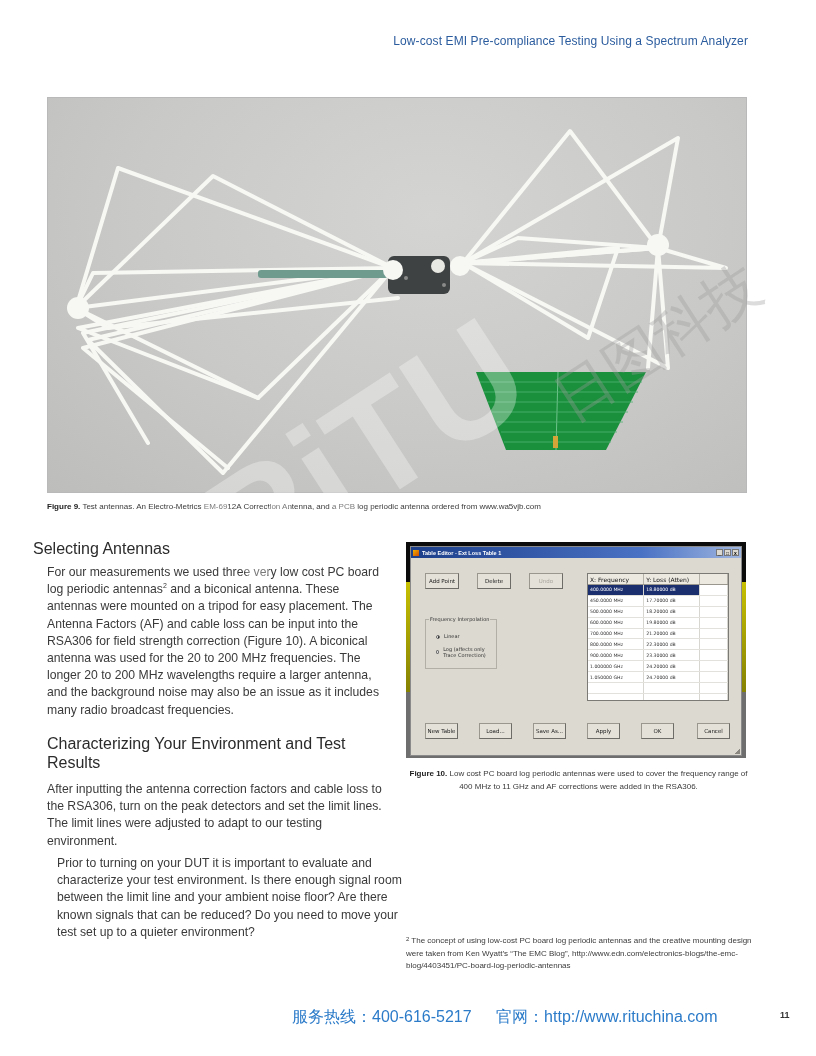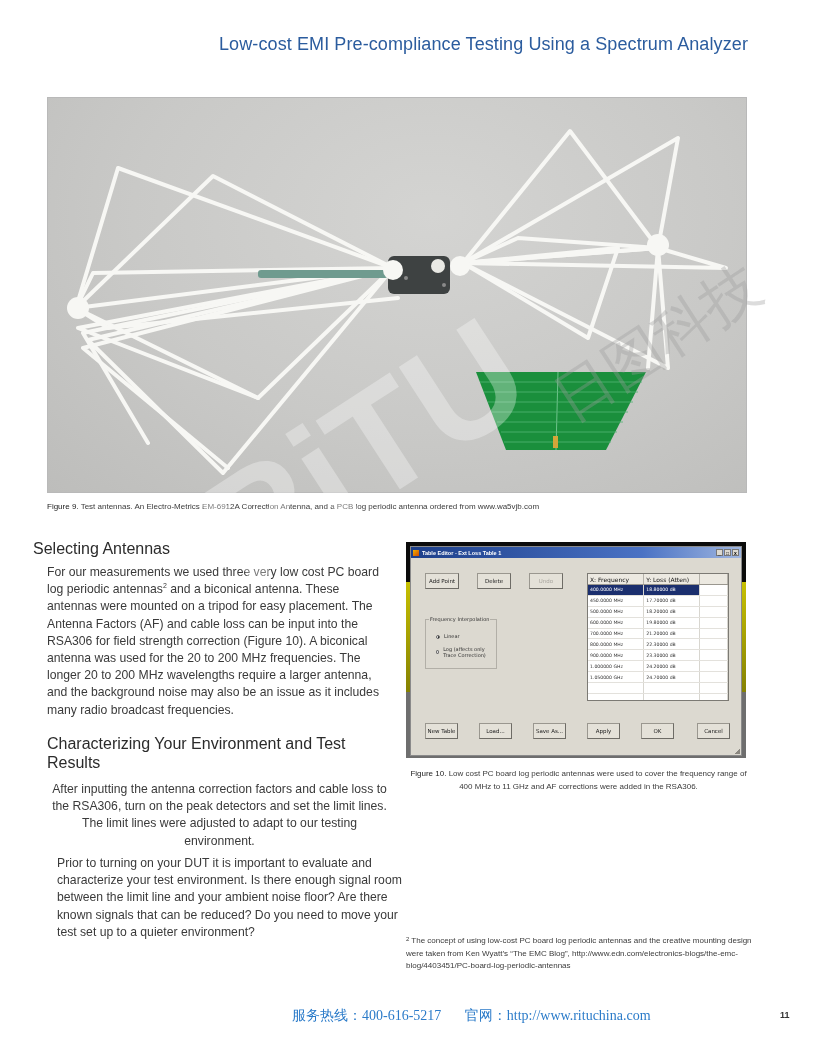--- a/index.html
+++ b/index.html
@@ -1,28 +1,28 @@
 <!DOCTYPE html>
 <html><head>
 <meta charset="utf-8">
 <style>
   html, body { margin:0; padding:0; background:#ffffff; }
   body { width:816px; height:1056px; position:relative; overflow:hidden; font-family:"Liberation Sans", sans-serif; color:#3a3a3a; }
-  .running-header { position:absolute; top:34px; right:68px; font-size:18px; color:#2b5c9e; letter-spacing:0.1px; }
+  .running-header { position:absolute; top:34px; right:68px; font-size:12px; color:#2b5c9e; letter-spacing:0.1px; }
   .photo { position:absolute; left:47px; top:97px; width:700px; height:396px; border:1px solid #b9b9b9; box-sizing:border-box; overflow:hidden;
            background: radial-gradient(ellipse at 55% 30%, #d4d4d2 0%, #c9c9c7 55%, #bdbdbb 100%); }
   .photo svg { position:absolute; left:0; top:0; }
   .fig9-caption { position:absolute; left:47px; top:502px; font-size:8px; color:#3a3a3a; white-space:nowrap; }
-  .fig-label { font-weight:normal; color:#222; }
+  .fig-label { font-weight:bold; color:#222; }
   h2 { font-weight:normal; font-size:16px; color:#2b2b2b; margin:0; line-height:19px; }
   .body-text { font-size:12.2px; line-height:17.2px; color:#3a3a3a; margin:0; }
   .sec1-title { position:absolute; left:33px; top:539px; }
   .sec1-para { position:absolute; left:47px; top:564px; width:345px; }
   .sec2-title { position:absolute; left:47px; top:734px; width:345px; }
-  .sec2-para1 { position:absolute; left:47px; top:781px; width:345px;text-align:center; }
+  .sec2-para1 { position:absolute; left:47px; top:781px; width:345px; }
   .sec2-para2 { position:absolute; left:57px; top:855px; width:345px; }
   sup { font-size:7px; line-height:0; vertical-align:super; }
 
   
   .fig10 { position:absolute; left:406px; top:542px; width:340px; height:216px; background:#2a2a2a; overflow:hidden; }
   .fig10 .scope-bg { position:absolute; left:0; top:0; width:100%; height:100%; background:#0b0b0b; }
   .fig10 .trace { position:absolute; top:40px; width:6px; height:110px; background:linear-gradient(#e8e000,#9a9600); opacity:0.85; }
   .fig10 .lower-band { position:absolute; left:0; top:150px; width:100%; height:66px; background:#6e6e6e; }
   .dlg { position:absolute; left:4px; top:4px; width:332px; height:210px; background:#dcd9d0; border:1px solid #8a8a8a; box-sizing:border-box; }
   .dlg-titlebar { height:11px; background:linear-gradient(90deg,#1d3f8a,#4a72c4 70%,#9fb6e0); color:#fff; font-size:5.5px; font-weight:bold; display:flex; align-items:center; padding-left:2px; }
@@ -42,21 +42,21 @@
   .grid th { height:10px; font-weight:normal; font-size:6px; text-align:left; padding:0 2px; background:#ece9e1; border-right:1px solid #b5b2aa; border-bottom:1px solid #9a978f; color:#111; }
   .grid td { height:9.9px; font-size:4.6px; padding:0 2px; border-right:1px solid #d8d6d0; border-bottom:1px solid #e3e1dc; color:#333; white-space:nowrap; }
   .grid tr.selected td.val { background:#1b2f6e; color:#fff; }
   .resize-grip { position:absolute; right:1px; bottom:1px; width:5px; height:5px; background:linear-gradient(135deg,transparent 50%,#8a8780 50%); }
 
   .fig10-caption { position:absolute; left:406px; top:768px; width:345px; font-size:8px; line-height:12.5px; color:#3a3a3a;text-align:center; }
 
   .footnote { position:absolute; left:406px; top:935px; width:350px; font-size:8px; line-height:12.5px; color:#3a3a3a; }
   .footnote sup { font-size:6px; vertical-align:top; line-height:8px; margin-right:2px; }
 
-  .footer-service { position:absolute; left:292px; top:1007px; font-size:14px; color:#2b7bc9; white-space:nowrap;font-family:Liberation Serif, serif; }
+  .footer-service { position:absolute; left:292px; top:1007px; font-size:16px; color:#2b7bc9; white-space:nowrap; }
   .footer-service span { margin-right:20px; }
   .page-number { position:absolute; left:780px; top:1010px; font-size:9px; font-weight:bold; color:#333; }
 
   .watermark { position:absolute; left:0; top:0; width:816px; height:1056px; pointer-events:none; }
 </style>
 </head>
 <body>
 
 <div class="running-header">Low-cost EMI Pre-compliance Testing Using a Spectrum Analyzer</div>
 

